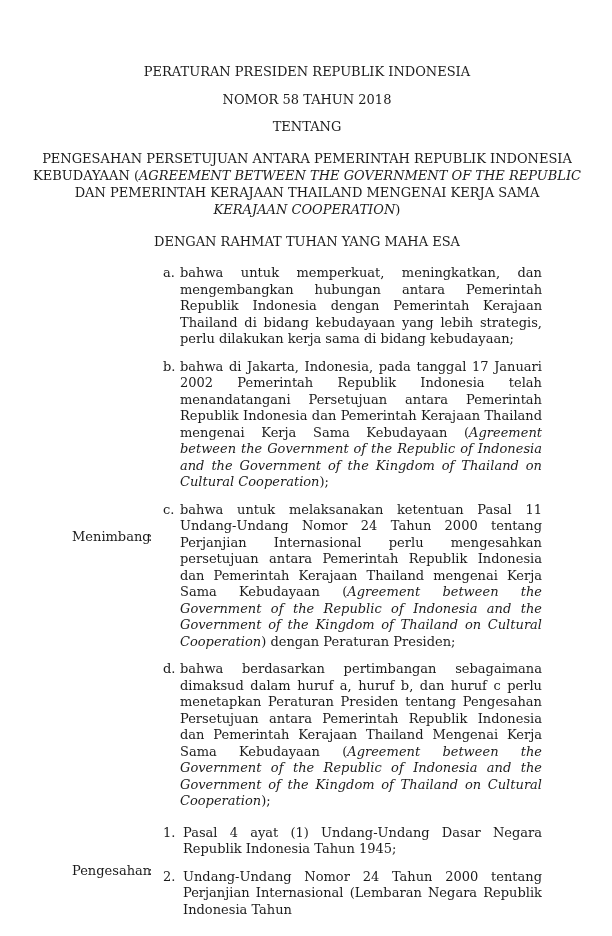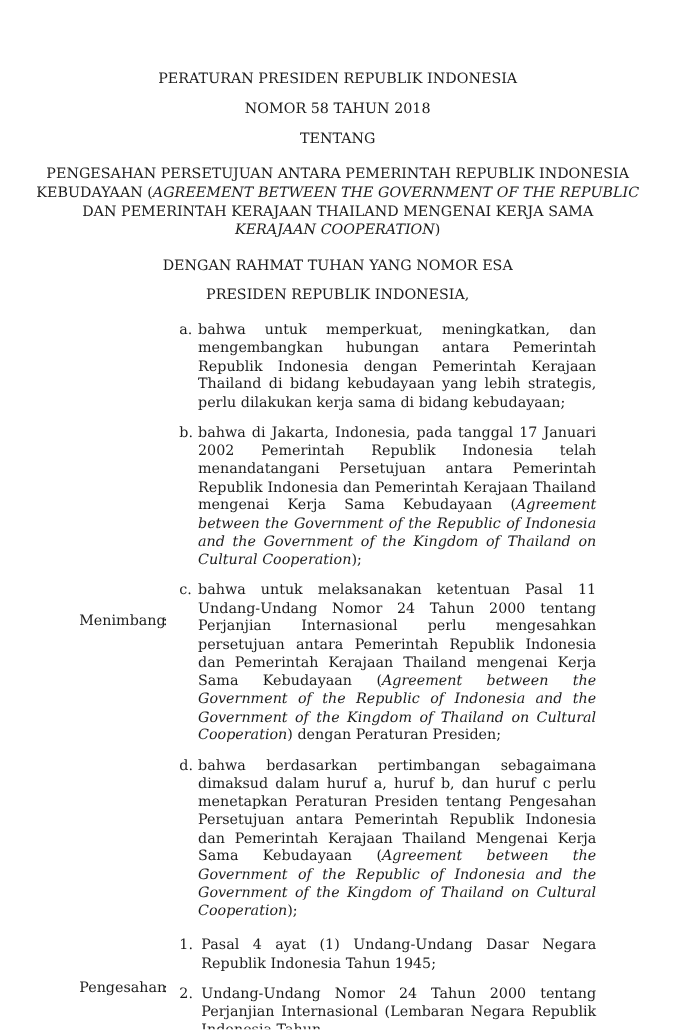--- a/index.html
+++ b/index.html
@@ -69,22 +69,21 @@
       <div class="head-line center-line">TENTANG</div>
     </div>
 
     <div class="doc-title">
       <div class="t-line">PENGESAHAN PERSETUJUAN ANTARA PEMERINTAH REPUBLIK INDONESIA</div>
       <div class="t-line"><span>KEBUDAYAAN (</span><span class="it">AGREEMENT BETWEEN THE GOVERNMENT OF THE REPUBLIC</span></div>
       <div class="t-line">DAN PEMERINTAH KERAJAAN THAILAND MENGENAI KERJA SAMA</div>
       <div class="t-line"><span class="it">KERAJAAN COOPERATION</span><span>)</span></div>
     </div>
 
-    <div class="invocation-line center-line">DENGAN RAHMAT TUHAN YANG NOMOR ESA</div>
-    <div class="authority-line center-line">PRESIDEN REPUBLIK INDONESIA,</div>
+    <div class="invocation-line center-line">DENGAN RAHMAT TUHAN YANG MAHA ESA</div>
 
     <section class="clause">
       <div class="clause-label">Menimbang</div>
       <div class="clause-sep">:</div>
       <div class="clause-items">
 
         <div class="item">
           <div class="item-marker marker-alpha">a.</div>
           <p class="item-text"><span>bahwa untuk memperkuat, meningkatkan, dan mengembangkan hubungan antara Pemerintah Republik Indonesia dengan Pemerintah Kerajaan Thailand di bidang kebudayaan yang lebih strategis, perlu dilakukan kerja sama di bidang kebudayaan;</span></p>
         </div>

